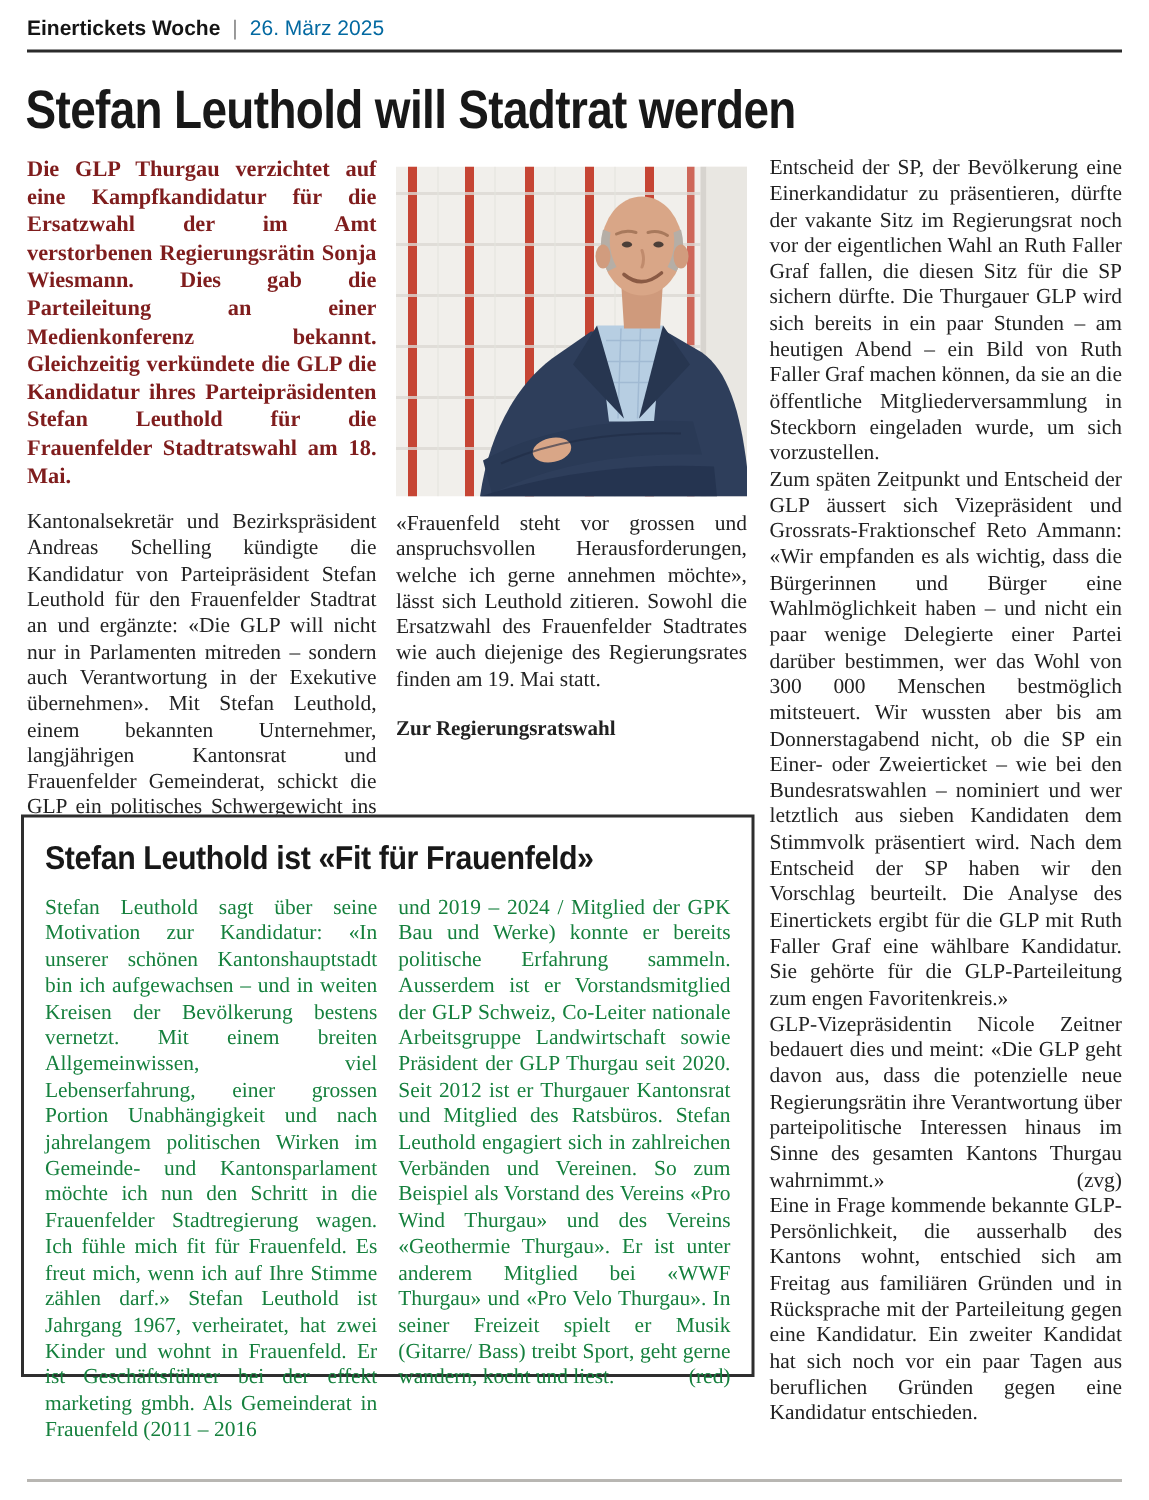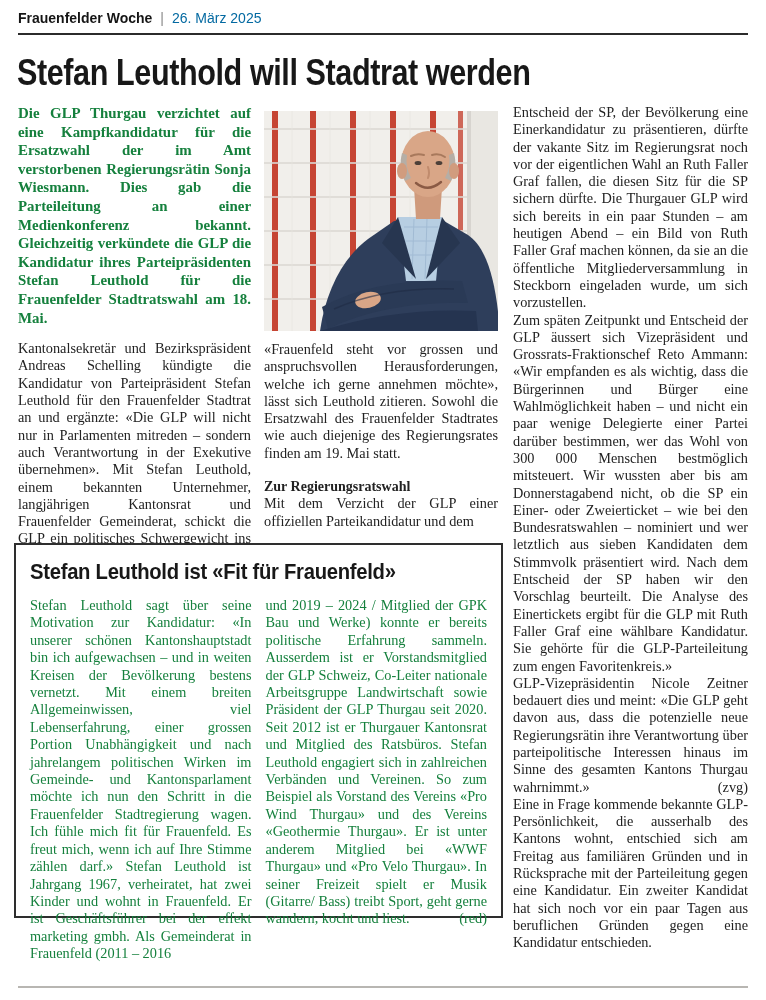--- a/index.html
+++ b/index.html
@@ -20,21 +20,21 @@
     position:absolute;left:17px;top:52px;margin:0;
     font-family:"Liberation Sans", sans-serif;font-size:36px;font-weight:bold;
     letter-spacing:-0.5px;color:#181818;white-space:nowrap;
     transform:scaleX(0.85);transform-origin:left top;
   }
   
   .col{position:absolute;top:104px;text-align:justify;font-size:14.3px;line-height:17.3px;color:#222;}
   .col1{left:18px;width:233px;}
   .col2{left:264px;width:234px;}
   .col3{left:513px;width:235px;}
-  .lead{font-weight:bold;font-size:14.9px;line-height:18.6px;margin:0 0 13px 0;color:#15803d;}
+  .lead{font-weight:bold;font-size:14.9px;line-height:18.6px;margin:0 0 13px 0;color:#7f1d1d;}
   .body-p{margin:0;}
   .subhead{font-size:14px;line-height:17.3px;font-weight:bold;margin:16px 0 0 0;}
   .credit{float:right;}
   
   .photo{margin:7px 0 10px 0;width:234px;height:220px;display:block;}
   .photo svg{display:block;}
   
   .infobox{
     position:absolute;left:14px;top:543px;width:489px;height:375px;box-sizing:border-box;
     border:2px solid #2e2e2e;background:#ffffff;padding:10px 14px 12px 14px;
@@ -45,21 +45,21 @@
   }
   .box-cols{display:flex;gap:14px;}
   .box-col{flex:1;text-align:justify;font-size:14.3px;line-height:17.4px;margin:0;color:#15803d;}
 </style>
 </head>
 <body>
 
 <div class="page">
 
   <header class="masthead">
-    <span class="pub">Frauenfelder Woche</span><span class="sep">|</span><span class="date">26. März 2025</span>
+    <span class="pub">Einertickets Woche</span><span class="sep">|</span><span class="date">26. März 2025</span>
   </header>
   <div class="rule rule-top"></div>
 
   <h1 class="headline">Stefan Leuthold will Stadtrat werden</h1>
 
   <section class="col col1">
     <p class="lead">Die GLP Thurgau verzichtet auf eine Kampfkandidatur für die Ersatzwahl der im Amt verstorbenen Regierungsrätin Sonja Wiesmann. Dies gab die Parteileitung an einer Medienkonferenz bekannt. Gleichzeitig verkündete die GLP die Kandidatur ihres Parteipräsidenten Stefan Leuthold für die Frauenfelder Stadtratswahl am 18. Mai.</p>
     <p class="body-p">Kantonalsekretär und Bezirkspräsident Andreas Schelling kündigte die Kandidatur von Parteipräsident Stefan Leuthold für den Frauenfelder Stadtrat an und ergänzte: «Die GLP will nicht nur in Parlamenten mitreden – sondern auch Verantwortung in der Exekutive übernehmen». Mit Stefan Leuthold, einem bekannten Unternehmer, langjährigen Kantonsrat und Frauenfelder Gemeinderat, schickt die GLP ein politisches Schwergewicht ins Rennen um den freiwerdenden Sitz in der Kantonshauptstadt.</p>
   </section>
 
@@ -132,21 +132,20 @@
 
           <path d="M58 196 Q112 166 198 170 L204 192 Q122 190 64 218 Z" fill="#2a3a56"></path>
           <path d="M56 220 Q132 196 212 200 L214 220 Z" fill="#253450"></path>
           <ellipse cx="104" cy="189" rx="13" ry="8" fill="#d9a687" transform="rotate(-12 104 189)"></ellipse>
           <path d="M70 198 Q120 176 190 178" stroke="#1f2c44" stroke-width="1.5" fill="none" opacity="0.6"></path>
         </g>
       </svg>
     </figure>
     <p class="body-p">«Frauenfeld steht vor grossen und anspruchsvollen Herausforderungen, welche ich gerne annehmen möchte», lässt sich Leuthold zitieren. Sowohl die Ersatzwahl des Frauenfelder Stadtrates wie auch diejenige des Regierungsrates finden am 19. Mai statt.</p>
     <h3 class="subhead">Zur Regierungsratswahl</h3>
-    <p class="body-p">Mit dem Verzicht der GLP einer offiziellen Parteikandidatur und dem</p>
   </section>
 
   <section class="col col3">
     <p class="body-p">Entscheid der SP, der Bevölkerung eine Einerkandidatur zu präsentieren, dürfte der vakante Sitz im Regierungsrat noch vor der eigentlichen Wahl an Ruth Faller Graf fallen, die diesen Sitz für die SP sichern dürfte. Die Thurgauer GLP wird sich bereits in ein paar Stunden – am heutigen Abend – ein Bild von Ruth Faller Graf machen können, da sie an die öffentliche Mitgliederversammlung in Steckborn eingeladen wurde, um sich vorzustellen.</p>
     <p class="body-p">Zum späten Zeitpunkt und Entscheid der GLP äussert sich Vizepräsident und Grossrats-Fraktionschef Reto Ammann: «Wir empfanden es als wichtig, dass die Bürgerinnen und Bürger eine Wahlmöglichkeit haben – und nicht ein paar wenige Delegierte einer Partei darüber bestimmen, wer das Wohl von 300 000 Menschen bestmöglich mitsteuert. Wir wussten aber bis am Donnerstagabend nicht, ob die SP ein Einer- oder Zweierticket – wie bei den Bundesratswahlen – nominiert und wer letztlich aus sieben Kandidaten dem Stimmvolk präsentiert wird. Nach dem Entscheid der SP haben wir den Vorschlag beurteilt. Die Analyse des Einertickets ergibt für die GLP mit Ruth Faller Graf eine wählbare Kandidatur. Sie gehörte für die GLP-Parteileitung zum engen Favoritenkreis.»</p>
     <p class="body-p"><span>GLP-Vizepräsidentin Nicole Zeitner bedauert dies und meint: «Die GLP geht davon aus, dass die potenzielle neue Regierungsrätin ihre Verantwortung über parteipolitische Interessen hinaus im Sinne des gesamten Kantons Thurgau wahrnimmt.»</span> <span class="credit">(zvg)</span></p>
     <p class="body-p">Eine in Frage kommende bekannte GLP-Persönlichkeit, die ausserhalb des Kantons wohnt, entschied sich am Freitag aus familiären Gründen und in Rücksprache mit der Parteileitung gegen eine Kandidatur. Ein zweiter Kandidat hat sich noch vor ein paar Tagen aus beruflichen Gründen gegen eine Kandidatur entschieden.</p>
   </section>
 
   <section class="infobox">

